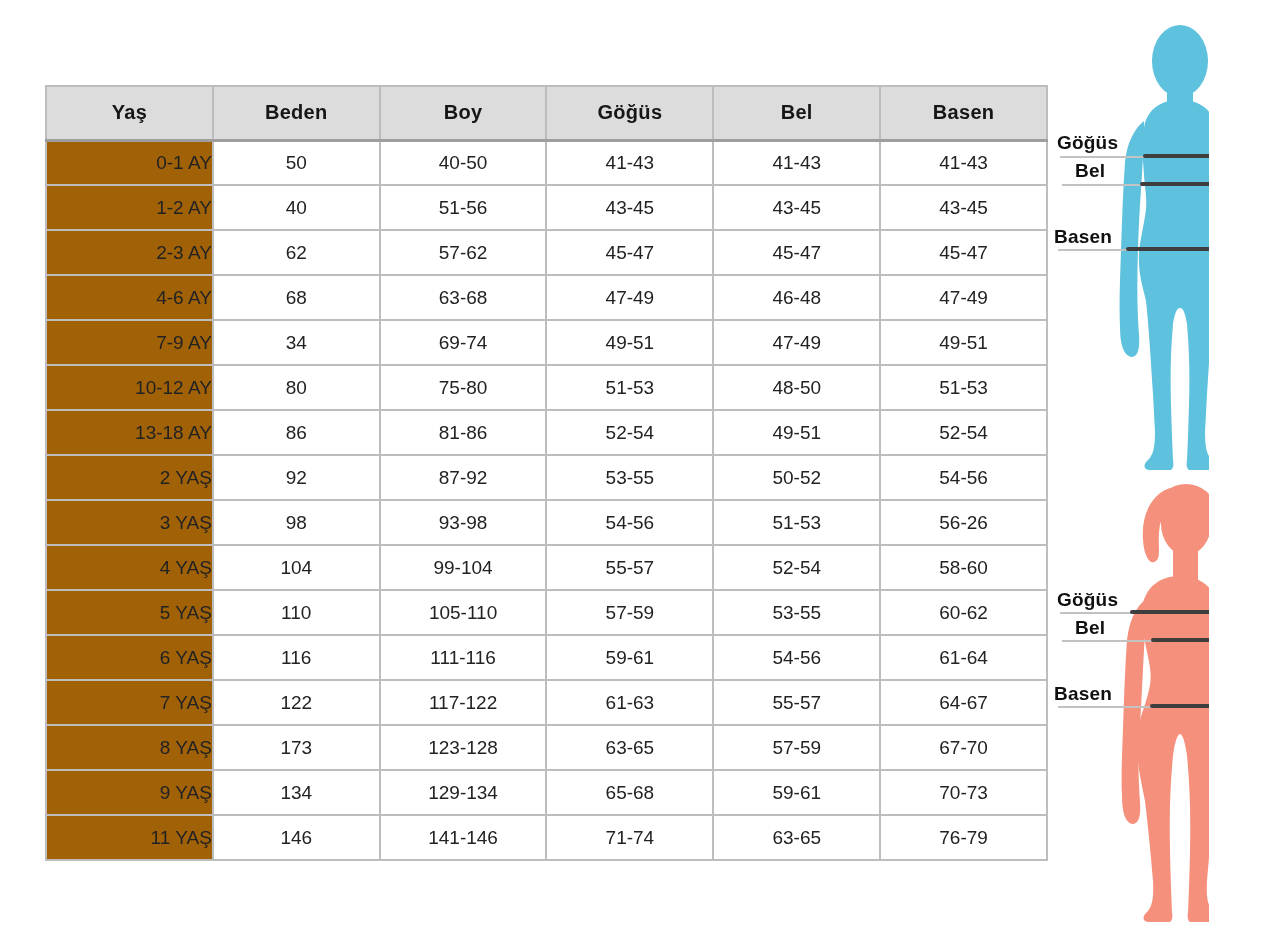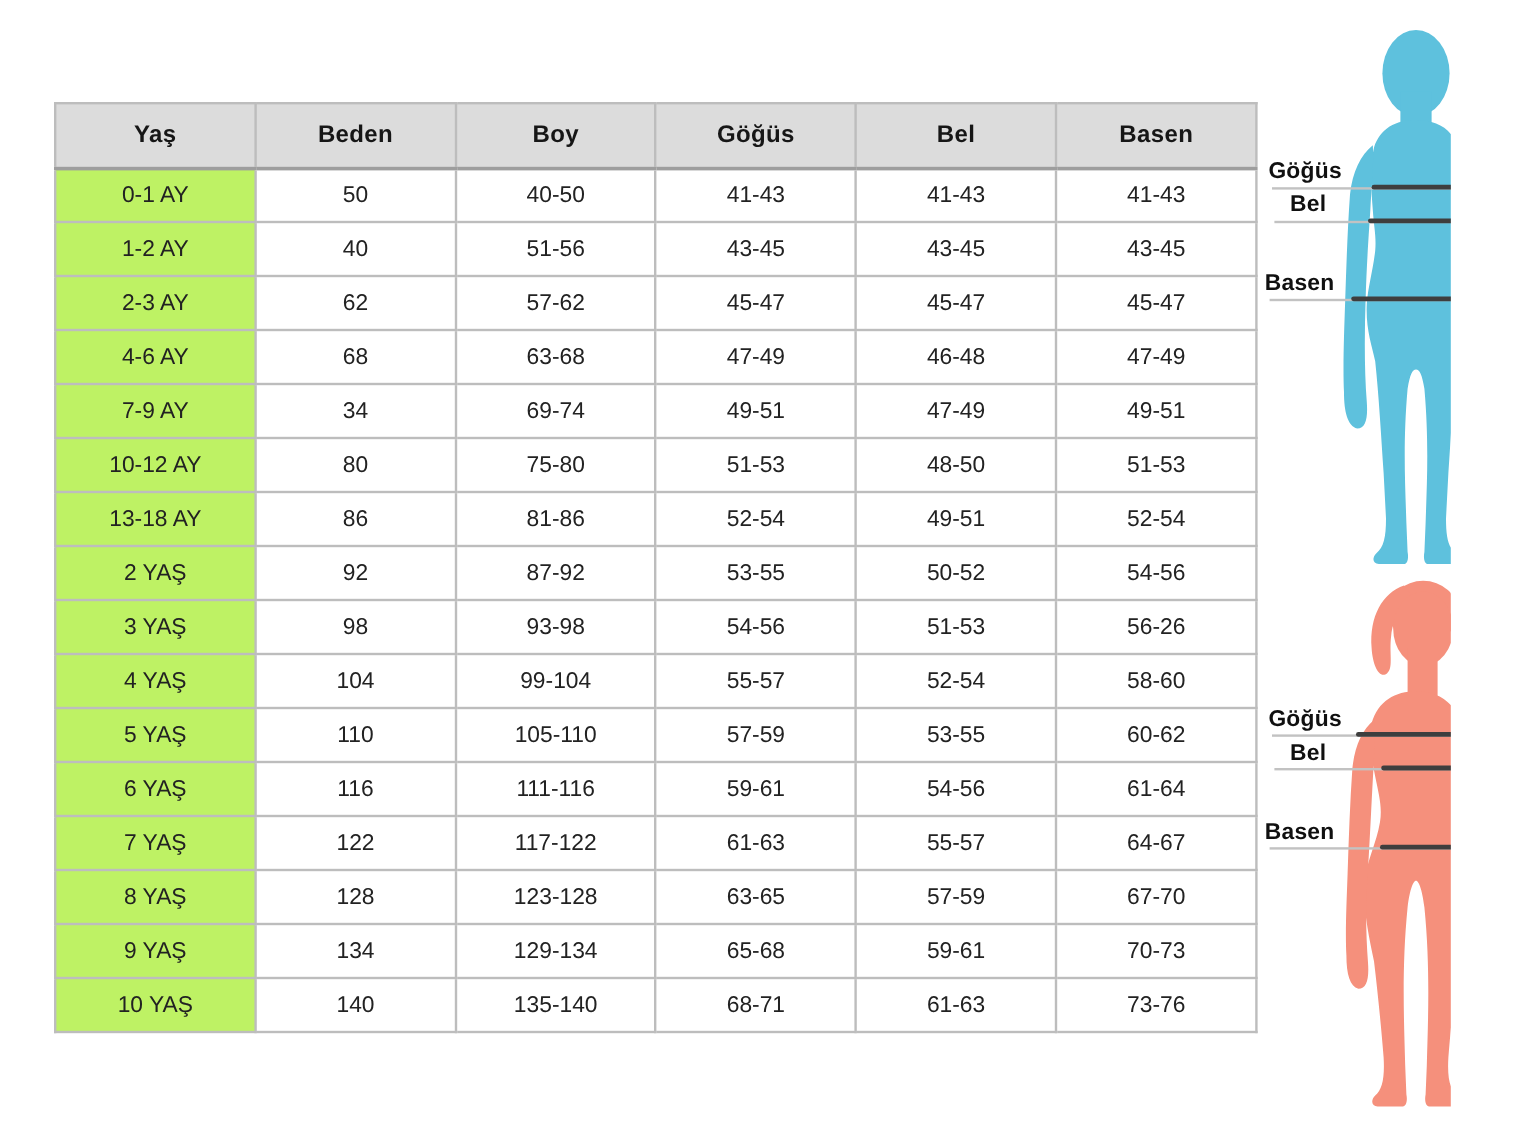--- a/index.html
+++ b/index.html
@@ -17,21 +17,21 @@
   }
   table.size-table th {
     background:#dcdcdc; font-weight:bold; font-size:20px; color:#161616;
     height:54px; border:2px solid #bdbdbd; border-bottom:3px solid #9e9e9e;
     text-align:center; letter-spacing:.3px;
   }
   table.size-table td {
     font-size:19px; color:#222; text-align:center;
     border:2px solid #bdbdbd; background:#fff; height:40px;
   }
-  table.size-table td:first-child { background:#bef264; }
+  table.size-table td:first-child { background:#a16207;text-align:right; }
 
   
   .fig-svg { position:absolute; }
   .mlabel {
     position:absolute; font-weight:bold; font-size:19px; color:#101010;
     letter-spacing:.2px; line-height:22px; z-index:4; white-space:nowrap;
   }
   .mline  { position:absolute; height:2px; background:#c2c2c2; z-index:2; }
   .mline-dark { position:absolute; height:4px; background:#3e3e3e; z-index:3; border-radius:2px; }
 </style>
@@ -151,41 +151,41 @@
         <tr>
           <td>7 YAŞ</td>
           <td>122</td>
           <td>117-122</td>
           <td>61-63</td>
           <td>55-57</td>
           <td>64-67</td>
         </tr>
         <tr>
           <td>8 YAŞ</td>
-          <td>128</td>
+          <td>173</td>
           <td>123-128</td>
           <td>63-65</td>
           <td>57-59</td>
           <td>67-70</td>
         </tr>
         <tr>
           <td>9 YAŞ</td>
           <td>134</td>
           <td>129-134</td>
           <td>65-68</td>
           <td>59-61</td>
           <td>70-73</td>
         </tr>
         <tr>
-          <td>10 YAŞ</td>
-          <td>140</td>
-          <td>135-140</td>
-          <td>68-71</td>
-          <td>61-63</td>
-          <td>73-76</td>
+          <td>11 YAŞ</td>
+          <td>146</td>
+          <td>141-146</td>
+          <td>71-74</td>
+          <td>63-65</td>
+          <td>76-79</td>
         </tr>
       </tbody>
   </table>
 
   <svg class="fig-svg" style="left:1113px; top:24px;" width="134" height="448" viewBox="0 0 134 448" aria-hidden="true">
     <g fill="var(--c-blue)">
       <ellipse cx="67" cy="37" rx="28" ry="36"></ellipse>
       <rect x="54" y="52" width="26" height="34"></rect>
       <path d="M67,76
         C84,76 97,83 102,99 C106,116 104,136 103,151 C102,166 100,173 101,185

